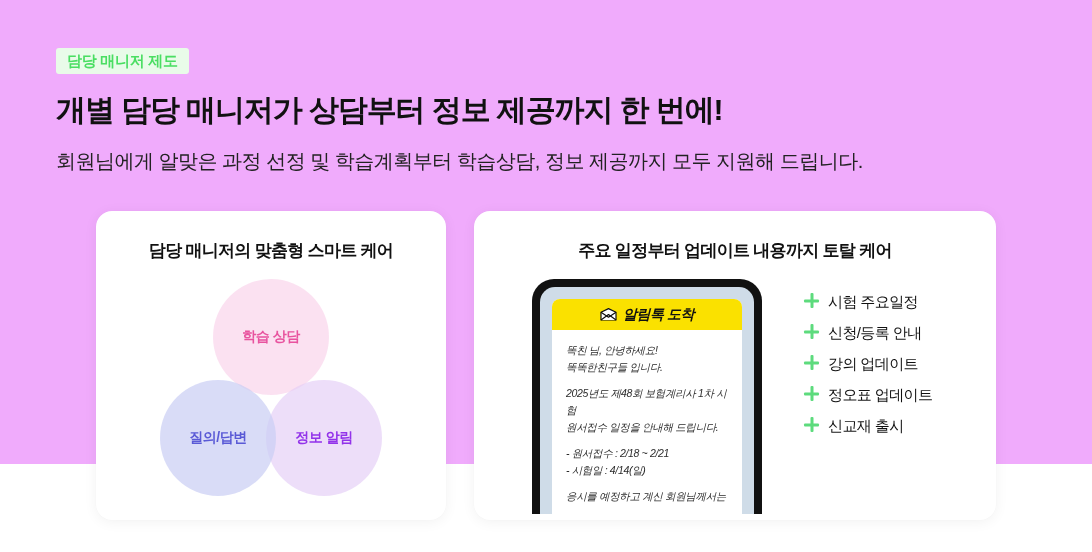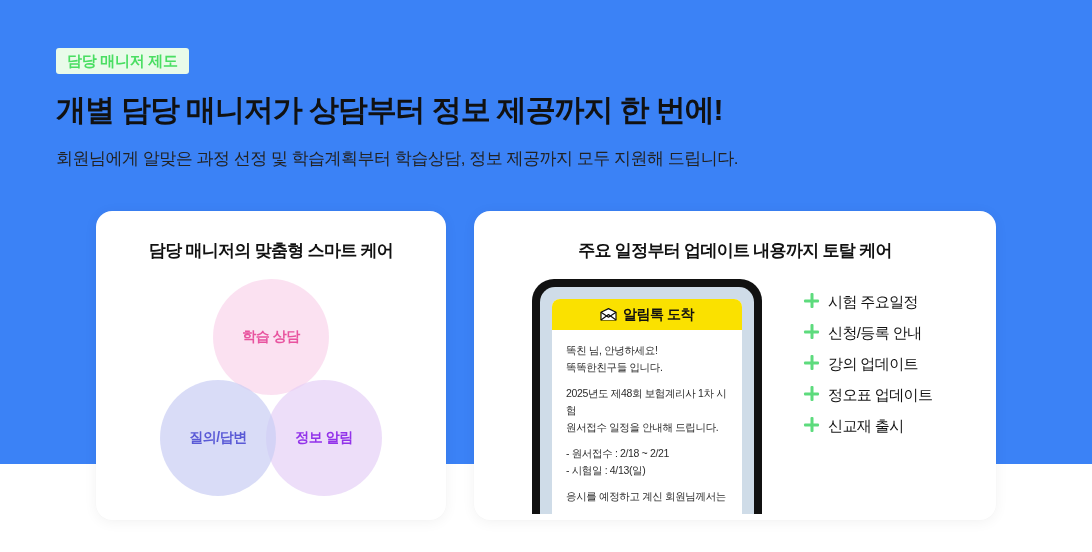--- a/index.html
+++ b/index.html
@@ -15,21 +15,21 @@
     background: #ffffff;
     font-family: "Liberation Sans", "DejaVu Sans", sans-serif;
     color: #111111;
     -webkit-font-smoothing: antialiased;
   }
 
   .page {
     position: relative;
     width: 1092px;
     height: 464px;
-    background: #3b82f6;
+    background: #f0abfc;
   }
 
   
   .header {
     position: absolute;
     left: 56px;
     top: 48px;
     width: 980px;
   }
 
@@ -50,21 +50,21 @@
     font-size: 30px;
     font-weight: 700;
     letter-spacing: -1.1px;
     color: #111111;
     line-height: 1.25;
     white-space: nowrap;
   }
 
   .subline {
     margin-top: 18px;
-    font-size: 17px;
+    font-size: 20px;
     font-weight: 400;
     letter-spacing: -0.5px;
     color: #222222;
     line-height: 1.4;
     white-space: nowrap;
   }
 
   
   .cards {
     position: absolute;
@@ -162,20 +162,21 @@
     background: #cfdce8;
     border-radius: 15px 15px 0 0;
     padding: 12px 12px 0 12px;
   }
 
   .msg {
     background: #ffffff;
     border-radius: 8px 8px 0 0;
     height: 100%;
     overflow: hidden;
+    font-style: italic;
   }
 
   .msg-header {
     background: #fae100;
     height: 31px;
     display: flex;
     align-items: center;
     justify-content: center;
     gap: 6px;
     font-size: 14px;
@@ -297,21 +298,21 @@
                 <div class="msg-para">
                   <span class="msg-line">똑친 님, 안녕하세요!</span>
                   <span class="msg-line">똑똑한친구들 입니다.</span>
                 </div>
                 <div class="msg-para">
                   <span class="msg-line">2025년도 제48회 보험계리사 1차 시험</span>
                   <span class="msg-line">원서접수 일정을 안내해 드립니다.</span>
                 </div>
                 <div class="msg-para">
                   <span class="msg-line">- 원서접수 : 2/18 ~ 2/21</span>
-                  <span class="msg-line">- 시험일 : 4/13(일)</span>
+                  <span class="msg-line">- 시험일 : 4/14(일)</span>
                 </div>
                 <div class="msg-para">
                   <span class="msg-line">응시를 예정하고 계신 회원님께서는</span>
 
                 </div>
               </div>
 
             </div>
           </div>
         </div>

